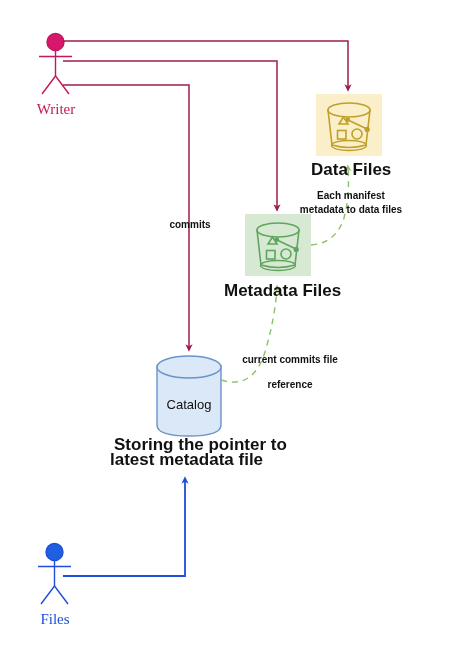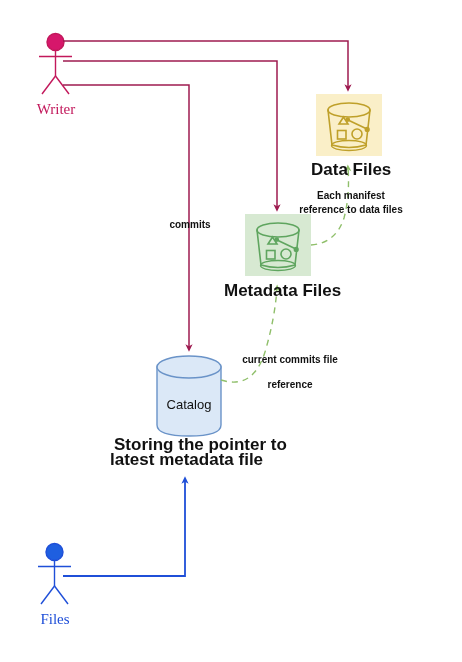--- a/index.html
+++ b/index.html
@@ -141,16 +141,16 @@
 <div class="lbl node-label" style="left:224px; top:281px; width:108px;">Metadata Files</div>
 
 <div class="lbl node-inner-label" style="left:157px; top:397px; width:64px;">Catalog</div>
 
 <div class="lbl node-label" style="left:114px; top:435px; width:150px;">Storing the pointer to</div>
 <div class="lbl node-label" style="left:110px; top:450px; width:150px;">latest metadata file</div>
 
 <div class="lbl edge-label" style="left:156px; top:219px; width:68px;">commits</div>
 
 <div class="lbl edge-label" style="left:286px; top:190px; width:130px;">Each manifest</div>
-<div class="lbl edge-label" style="left:286px; top:204px; width:130px;">reference to data files</div>
+<div class="lbl edge-label" style="left:286px; top:204px; width:130px;">metadata to data files</div>
 
 <div class="lbl edge-label" style="left:228px; top:343px; width:124px;margin-top:36px;">reference</div>
 <div class="lbl edge-label" style="left:228px; top:354px; width:124px;">current commits file</div>
 
 </body></html>

